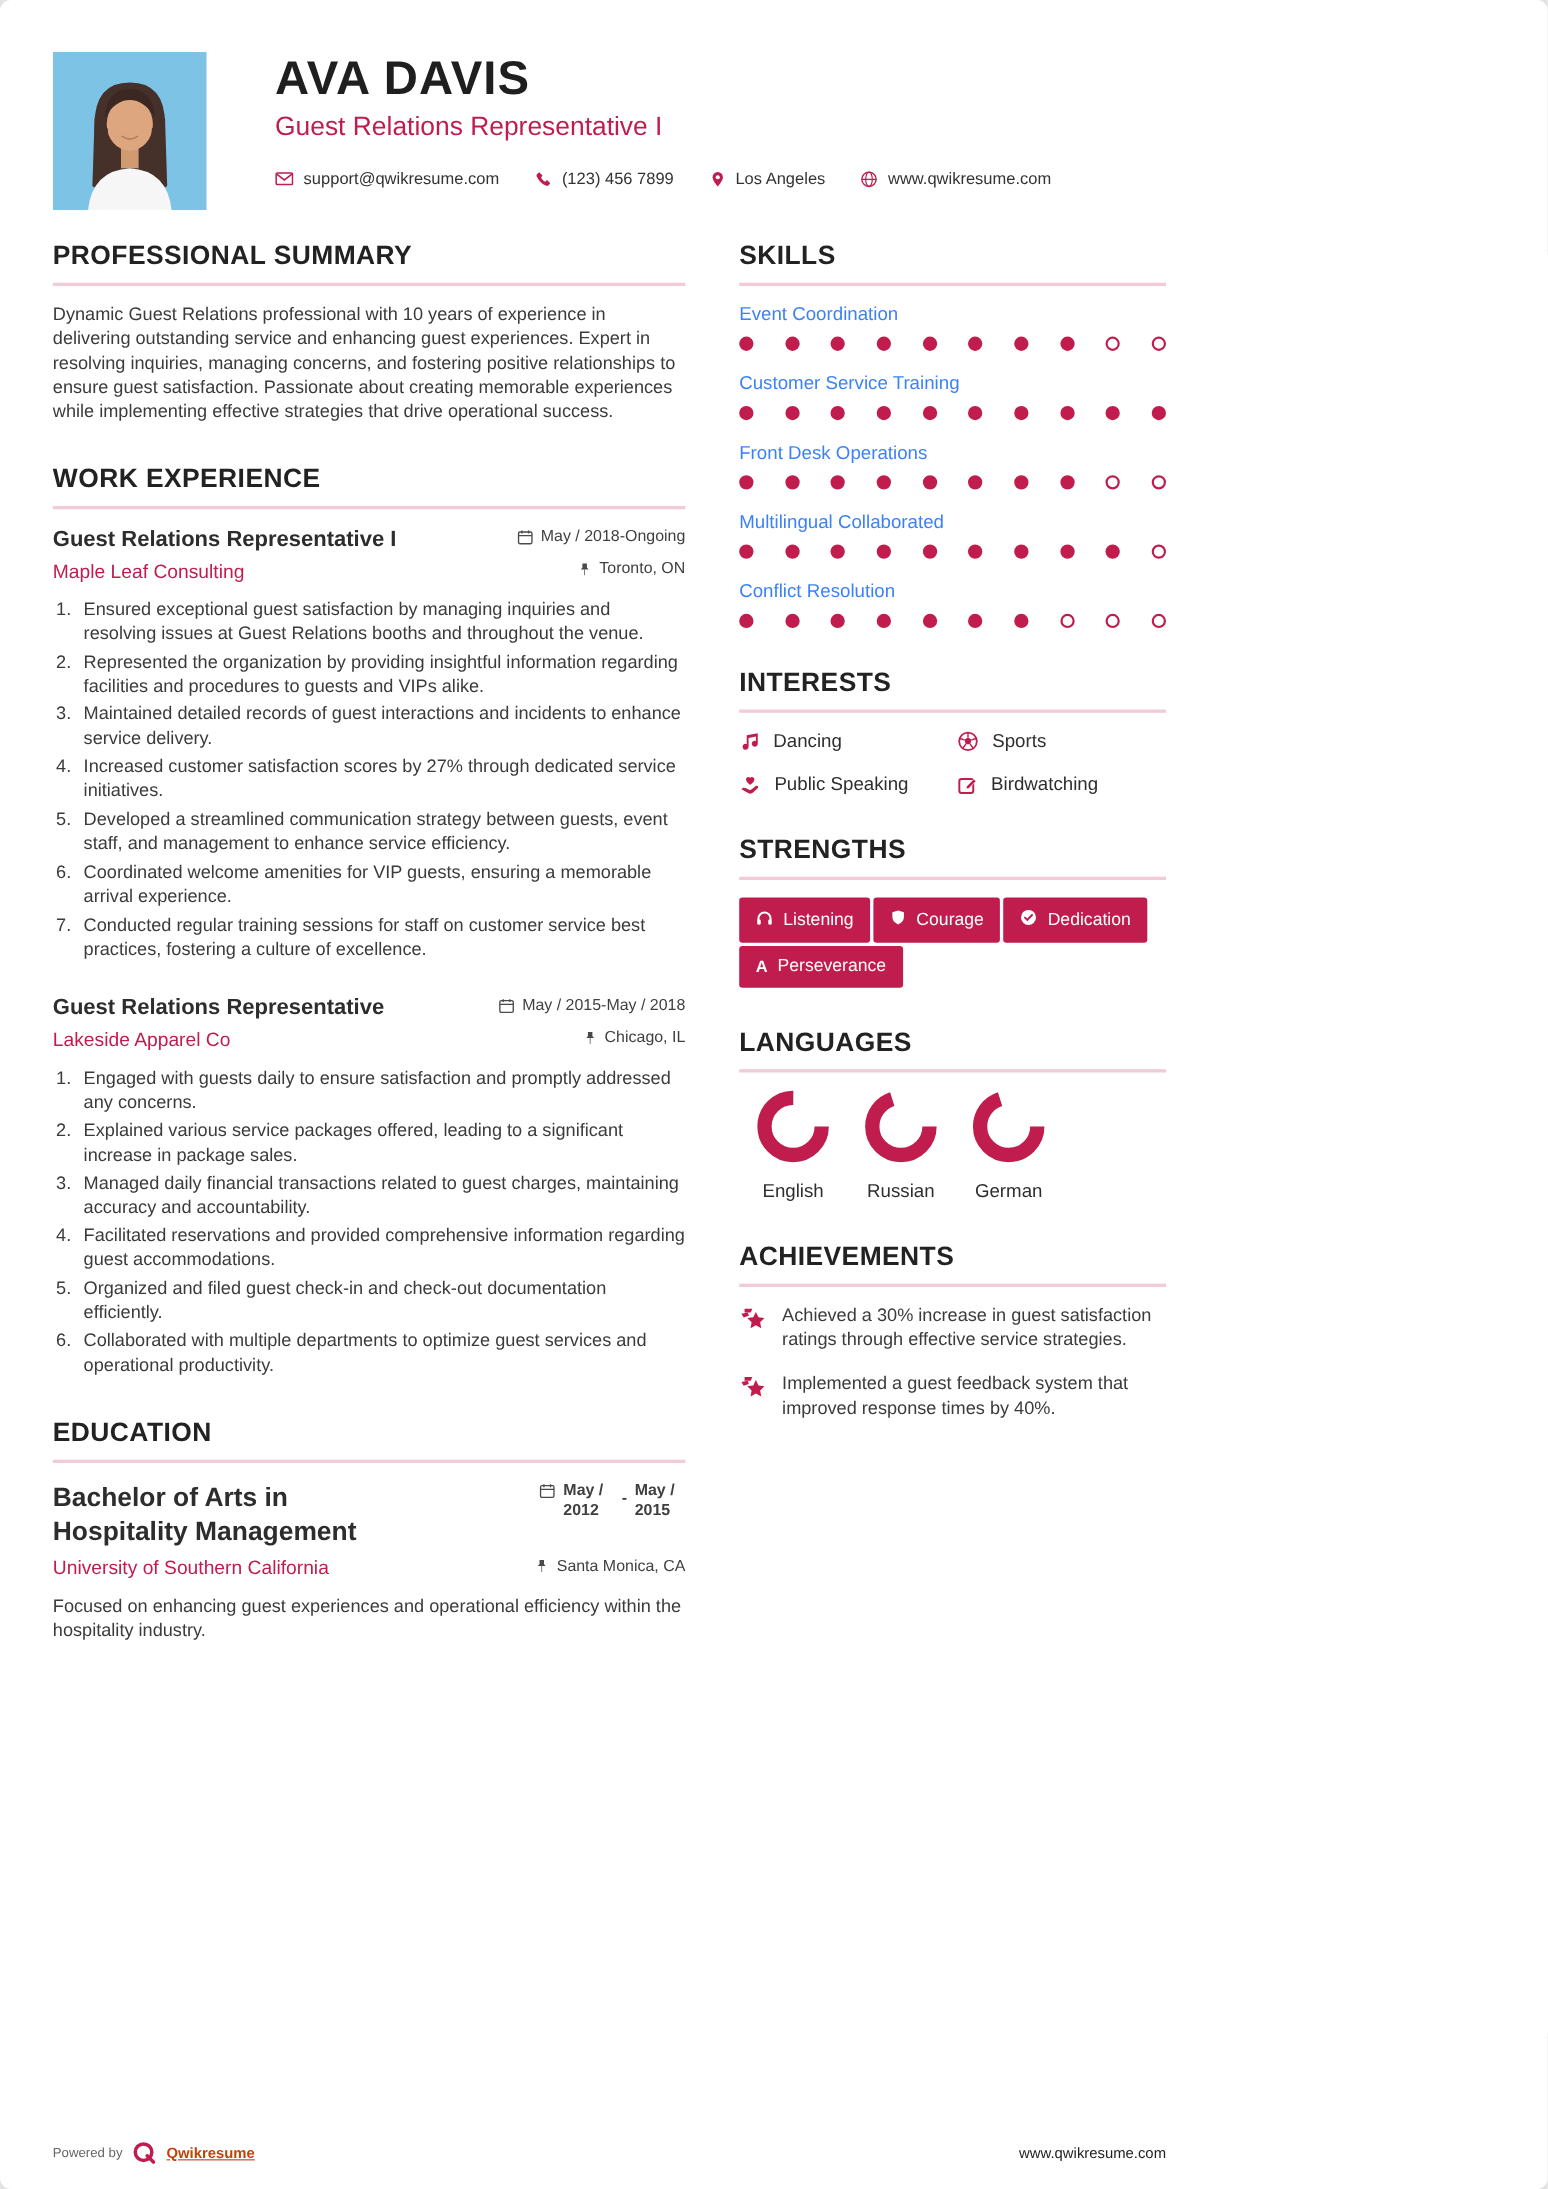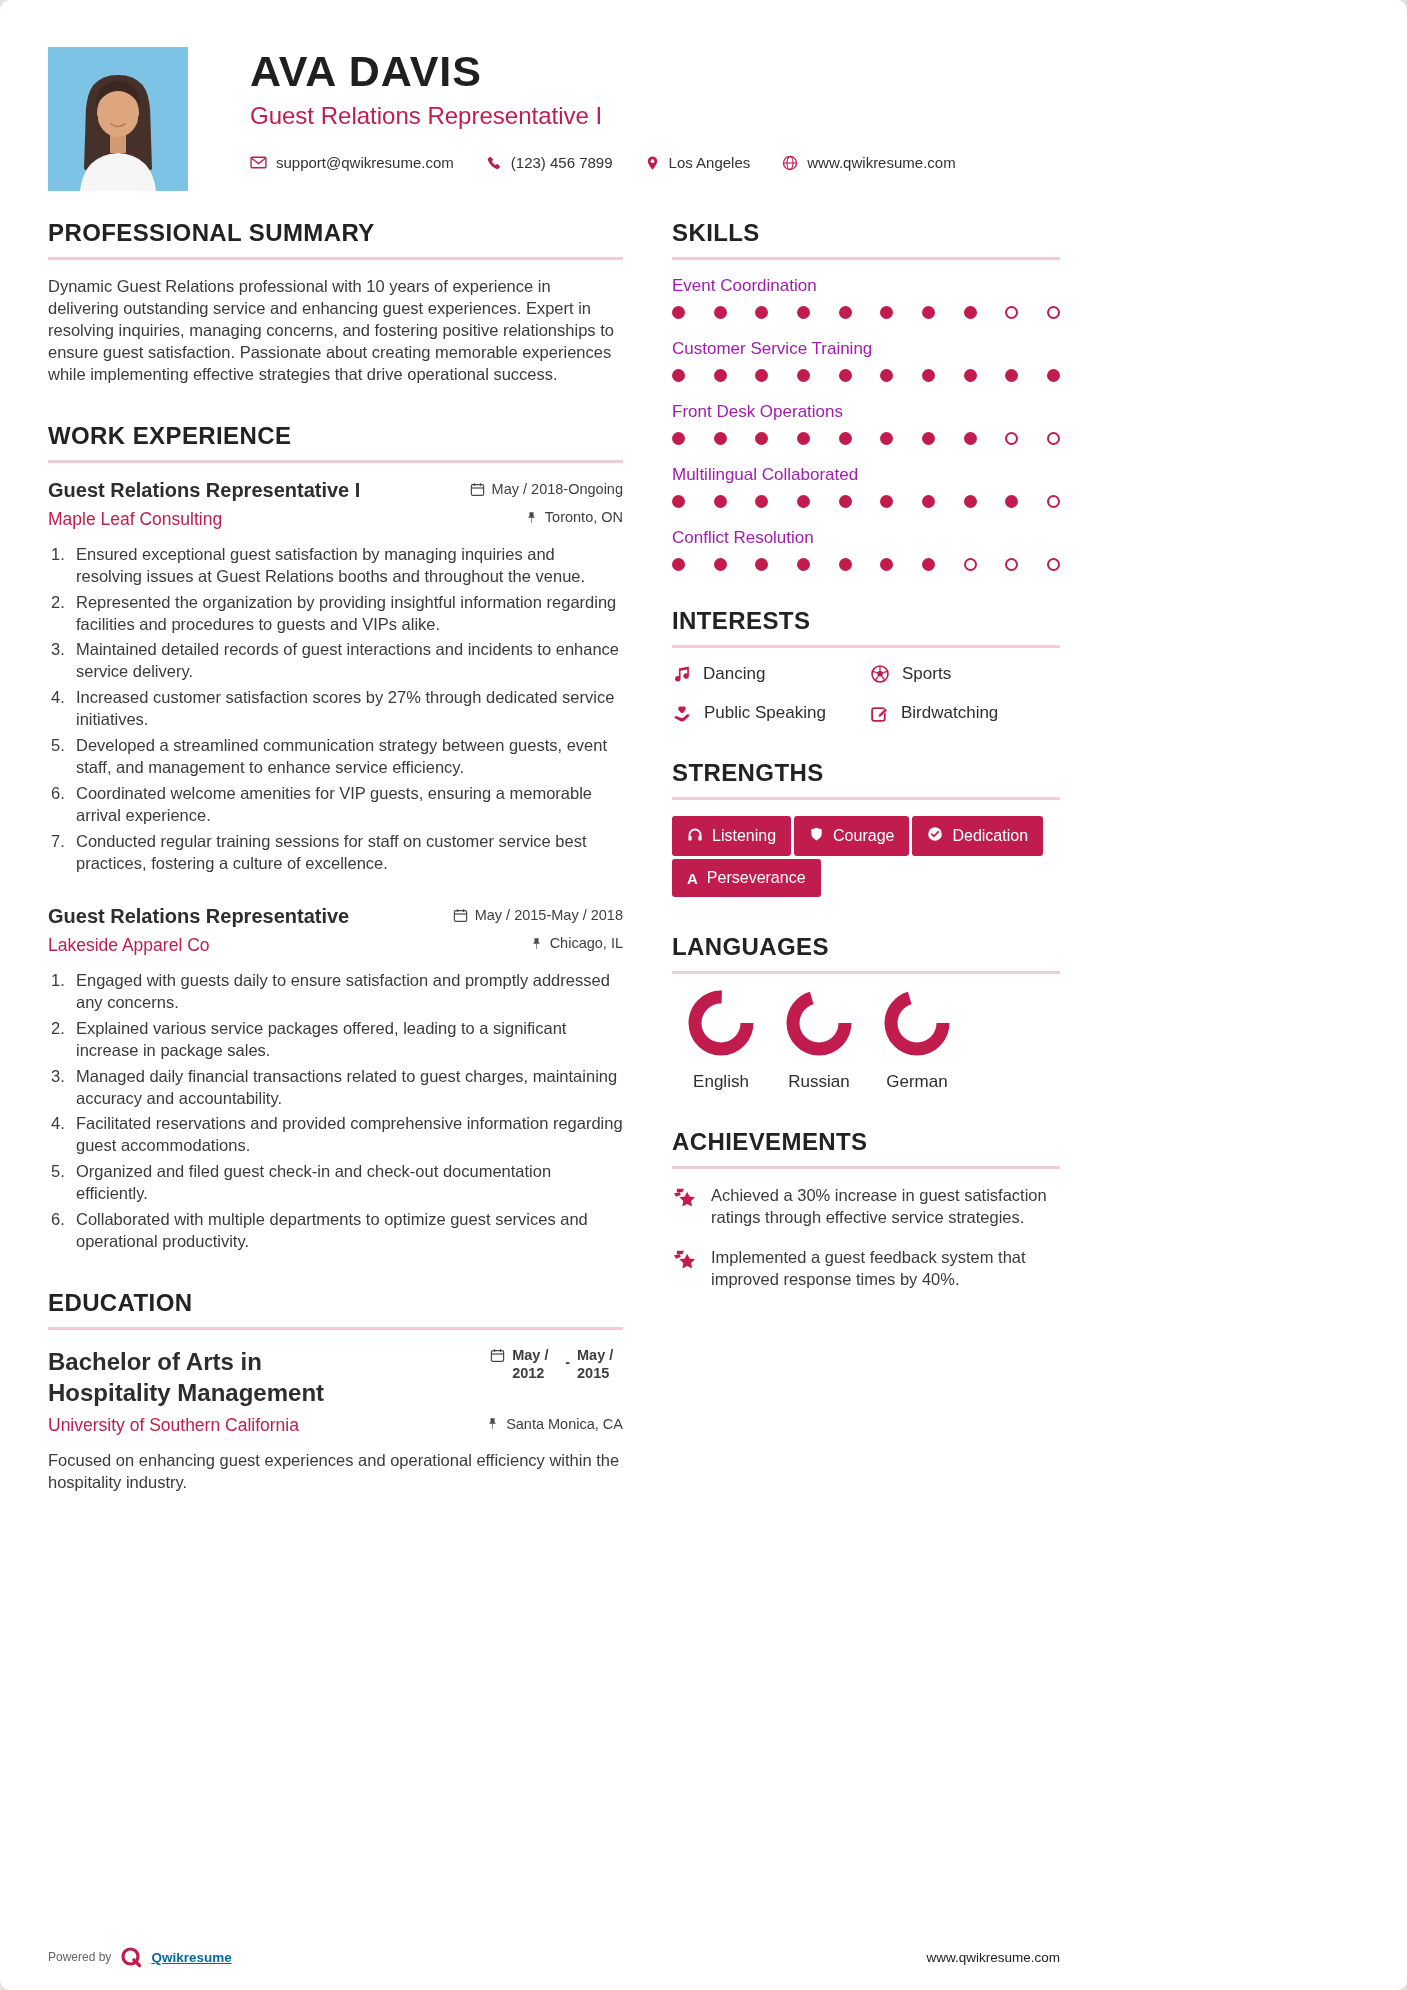--- a/index.html
+++ b/index.html
@@ -41,21 +41,21 @@
 
   
   .degree{font-size:24px;font-weight:bold;color:#2d2d2d;width:310px;line-height:1.3;}
   .edu-dates{align-items:flex-start;font-weight:bold;}
   .edu-date{display:inline-block;width:46px;line-height:1.25;}
   .edu-dash{margin-top:8px;}
   .edu-desc{font-size:16.5px;line-height:1.33;margin:14px 0 0;}
 
   
   .skill{margin-bottom:20px;}
-  .skill-label{font-size:17px;color:#a21caf;margin-bottom:10px;}
+  .skill-label{font-size:17px;color:#3b82f6;margin-bottom:10px;}
   .skill-dots{display:flex;justify-content:space-between;}
   .dot{width:13px;height:13px;border-radius:50%;box-sizing:border-box;border:2.5px solid #c01d4e;background:#fff;}
   .dot.filled{background:#c01d4e;}
 
   
   .interests-grid{display:grid;grid-template-columns:1fr 1fr;row-gap:19px;column-gap:8px;margin-top:4px;}
   .interest{display:flex;gap:12px;align-items:center;font-size:17px;color:#2e2e2e;}
 
   
   .pills{display:flex;flex-wrap:wrap;gap:3px;margin-top:6px;}
@@ -70,21 +70,21 @@
   .lang-label{margin-top:16px;font-size:17px;color:#2e2e2e;}
 
   
   .achv{display:flex;gap:13px;margin-bottom:18px;font-size:16.5px;line-height:1.33;}
   .achv .icon-accent{flex:none;margin-top:1px;}
 
   
   .footer{position:absolute;left:48px;right:347px;bottom:22px;display:flex;justify-content:space-between;align-items:center;}
   .footer-left{display:flex;align-items:center;gap:9px;}
   .powered{font-size:12px;color:#666;}
-  .brand{font-size:13.5px;color:#0369a1;text-decoration:underline;font-weight:bold;cursor:pointer;}
+  .brand{font-size:13.5px;color:#c2410c;text-decoration:underline;font-weight:bold;cursor:pointer;}
   .footer-right{font-size:13.5px;color:#222;}
 </style>
 </head>
 <body>
 
 <div class="page">
 
   <header class="header">
     <div class="photo">
       <svg viewBox="0 0 140 144" width="140" height="144">

